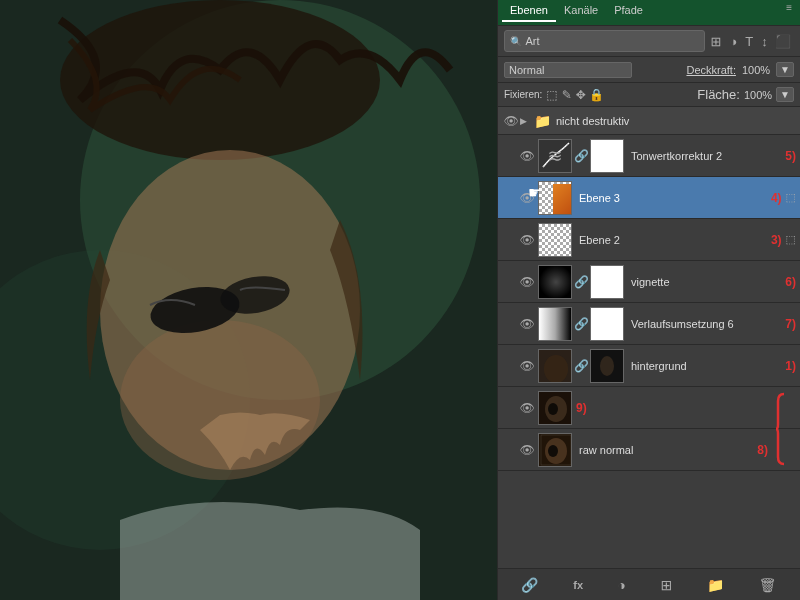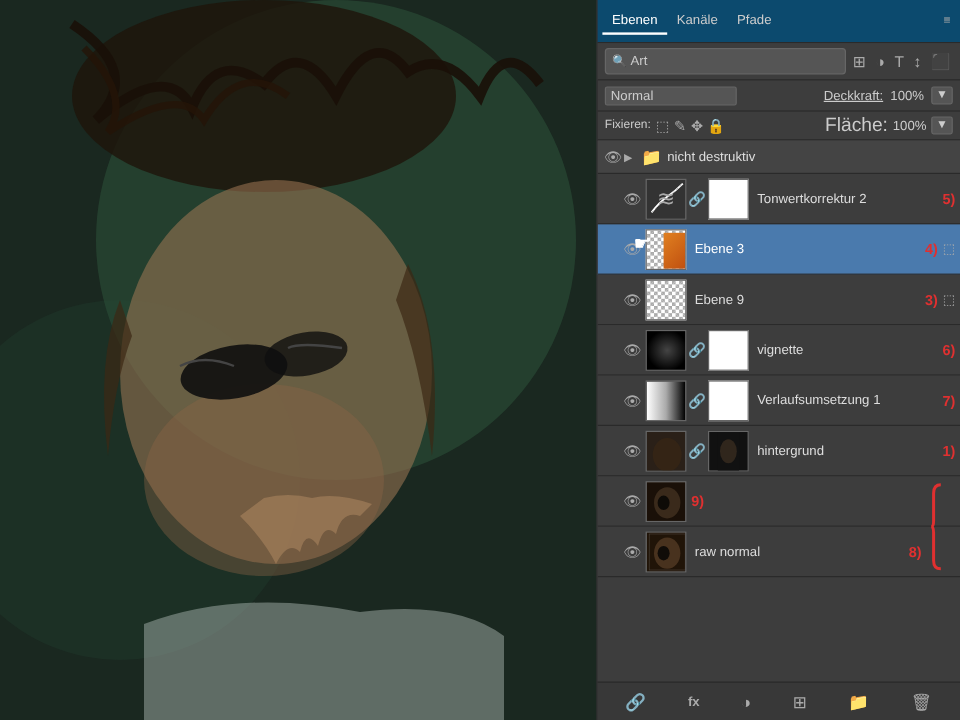--- a/index.html
+++ b/index.html
@@ -45,25 +45,25 @@
       background: #3d3d3d;
       display: flex;
       flex-direction: column;
       border-left: 1px solid #2a2a2a;
       flex-shrink: 0;
     }
 
     
     .tab-bar {
       display: flex;
-      align-items: center;
-      background: #0c4a6e;
+      align-items: flex-start;
+      background: #14532d;
       border-bottom: 1px solid #2a2a2a;
       padding: 0 4px;
-      height: 36px;
+      height: 26px;
       flex-shrink: 0;
     }
     .tab {
       padding: 4px 8px;
       cursor: pointer;
       color: #ccc;
       font-size: 11px;
       border-bottom: 2px solid transparent;
     }
     .tab.active {
@@ -129,21 +129,21 @@
       flex-shrink: 0;
       height: 26px;
     }
     .blend-select {
       background: #555;
       border: 1px solid #666;
       border-radius: 2px;
       color: #ccc;
       font-size: 11px;
       padding: 1px 4px;
-      width: 110px;
+      width: 128px;
       appearance: none;
       cursor: pointer;
     }
     .opacity-label {
       color: #ccc;
       font-size: 11px;
       margin-left: auto;
       text-decoration: underline;
     }
     .opacity-value {
@@ -165,21 +165,21 @@
       display: flex;
       align-items: center;
       padding: 3px 6px;
       gap: 4px;
       border-bottom: 1px solid #2a2a2a;
       flex-shrink: 0;
       height: 24px;
     }
     .fix-label { color: #ccc; font-size: 10px; }
     .fix-icon { color: #aaa; font-size: 12px; cursor: pointer; }
-    .fill-label { color: #ccc; font-size: 16px; margin-left: auto; }
+    .fill-label { color: #ccc; font-size: 13px; margin-left: auto; }
     .fill-value { color: #ccc; font-size: 11px; }
     .fill-btn {
       background: #555;
       border: 1px solid #666;
       border-radius: 2px;
       color: #ccc;
       font-size: 10px;
       padding: 1px 3px;
       cursor: pointer;
     }
@@ -462,21 +462,21 @@
         <div style="width:18px;height:30px;background:linear-gradient(135deg,#e08020,#c05010);position:absolute;right:0;top:2px;"></div>
       </div>
       <span class="layer-name">Ebene 3</span>
       <span class="layer-badge">4)</span>
       <span class="layer-extra-icon">⬚</span>
     </div>
 
     <div class="layer-row" style="padding-left:20px;">
       <span class="eye-icon">👁</span>
       <div class="layer-thumb thumb-checker"></div>
-      <span class="layer-name">Ebene 9</span>
+      <span class="layer-name">Ebene 2</span>
       <span class="layer-badge">3)</span>
       <span class="layer-extra-icon">⬚</span>
     </div>
 
     <div class="layer-row" style="padding-left:20px;">
       <span class="eye-icon">👁</span>
       <div class="layer-thumb thumb-vignette">
         <svg width="34" height="34">
           <defs>
             <radialGradient id="vg" cx="50%" cy="50%" r="50%">
@@ -493,21 +493,21 @@
       <span class="layer-name">vignette</span>
       <span class="layer-badge">6)</span>
     </div>
 
     <div class="layer-row" style="padding-left:20px;">
       <span class="eye-icon">👁</span>
       <div class="layer-thumb" style="background:linear-gradient(to right,#fff,#aaa,#000);">
       </div>
       <span class="layer-link-icon">🔗</span>
       <div class="layer-thumb thumb-white"></div>
-      <span class="layer-name">Verlaufsumsetzung 1</span>
+      <span class="layer-name">Verlaufsumsetzung 6</span>
       <span class="layer-badge">7)</span>
     </div>
 
     <div class="layer-row" style="padding-left:20px;">
       <span class="eye-icon">👁</span>
       <div class="layer-thumb thumb-hintergrund">
         <svg width="34" height="34">
           <rect width="34" height="34" fill="#2a2018"></rect>
           <ellipse cx="17" cy="20" rx="12" ry="14" fill="rgba(60,40,20,0.6)"></ellipse>
         </svg>

